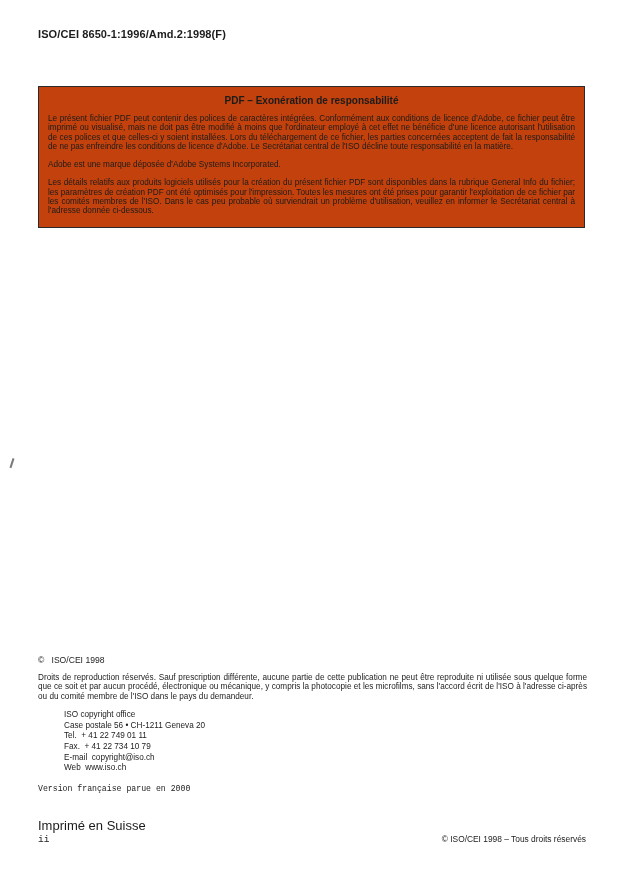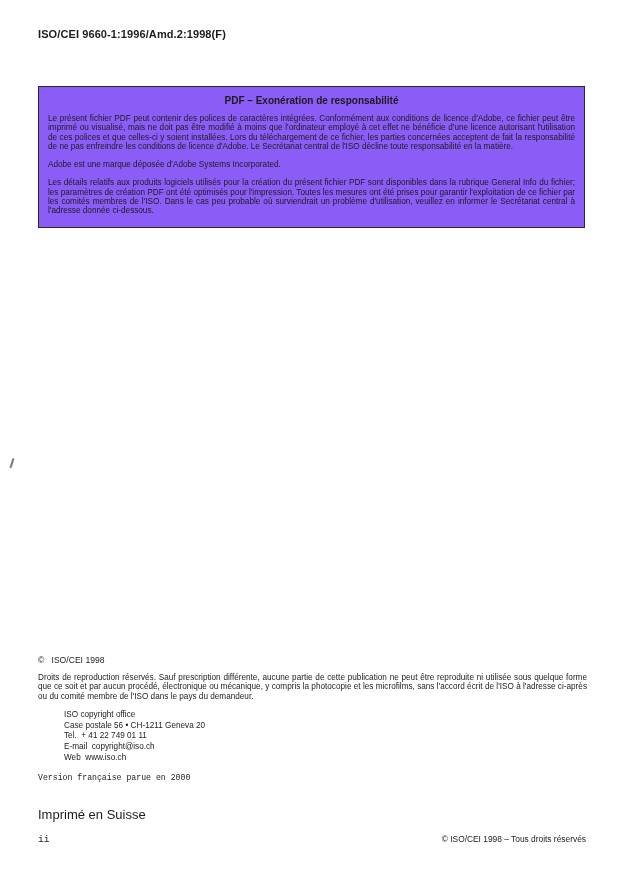--- a/index.html
+++ b/index.html
@@ -25,21 +25,21 @@
     letter-spacing: 0.1px;
   }
   .disclaimer-box {
     position: absolute;
     left: 38px;
     top: 86px;
     width: 547px;
     border: 1.5px solid #2a2a2a;
     box-sizing: border-box;
     padding: 6px 9px 9px 9px;
-    background: #8b5cf6;
+    background: #c2410c;
   }
   .disclaimer-title {
     text-align: center;
     font-weight: bold;
     font-size: 10px;
     margin: 2px 0 8px 0;
   }
   .disclaimer-para {
     font-size: 8.2px;
     line-height: 9.3px;
@@ -107,40 +107,41 @@
   }
   .footer-right {
     font-size: 8.4px;
   }
 </style>
 </head>
 <body>
 
 <div class="page">
 
-  <div class="doc-header">ISO/CEI 9660-1:1996/Amd.2:1998(F)</div>
+  <div class="doc-header">ISO/CEI 8650-1:1996/Amd.2:1998(F)</div>
 
   <div class="disclaimer-box">
     <div class="disclaimer-title">PDF – Exonération de responsabilité</div>
     <p class="disclaimer-para">Le présent fichier PDF peut contenir des polices de caractères intégrées. Conformément aux conditions de licence d'Adobe, ce fichier peut être imprimé ou visualisé, mais ne doit pas être modifié à moins que l'ordinateur employé à cet effet ne bénéficie d'une licence autorisant l'utilisation de ces polices et que celles-ci y soient installées. Lors du téléchargement de ce fichier, les parties concernées acceptent de fait la responsabilité de ne pas enfreindre les conditions de licence d'Adobe. Le Secrétariat central de l'ISO décline toute responsabilité en la matière.</p>
     <p class="disclaimer-para">Adobe est une marque déposée d'Adobe Systems Incorporated.</p>
     <p class="disclaimer-para">Les détails relatifs aux produits logiciels utilisés pour la création du présent fichier PDF sont disponibles dans la rubrique General Info du fichier; les paramètres de création PDF ont été optimisés pour l'impression. Toutes les mesures ont été prises pour garantir l'exploitation de ce fichier par les comités membres de l'ISO. Dans le cas peu probable où surviendrait un problème d'utilisation, veuillez en informer le Secrétariat central à l'adresse donnée ci-dessous.</p>
   </div>
 
   <div class="scan-artifact"></div>
 
   <div class="bottom-block">
     <div class="copyright-notice">©   ISO/CEI 1998</div>
 
     <p class="rights-text">Droits de reproduction réservés. Sauf prescription différente, aucune partie de cette publication ne peut être reproduite ni utilisée sous quelque forme que ce soit et par aucun procédé, électronique ou mécanique, y compris la photocopie et les microfilms, sans l'accord écrit de l'ISO à l'adresse ci-après ou du comité membre de l'ISO dans le pays du demandeur.</p>
 
     <div class="address-block">
       <div class="address-line">ISO copyright office</div>
       <div class="address-line">Case postale 56 • CH-1211 Geneva 20</div>
       <div class="address-line">Tel.  + 41 22 749 01 11</div>
+      <div class="address-line">Fax.  + 41 22 734 10 79</div>
       <div class="address-line">E-mail  copyright@iso.ch</div>
       <div class="address-line">Web  www.iso.ch</div>
     </div>
 
     <div class="version-line">Version française parue en 2000</div>
 
     <div class="printed-line">Imprimé en Suisse</div>
   </div>
 
   <div class="page-footer">

